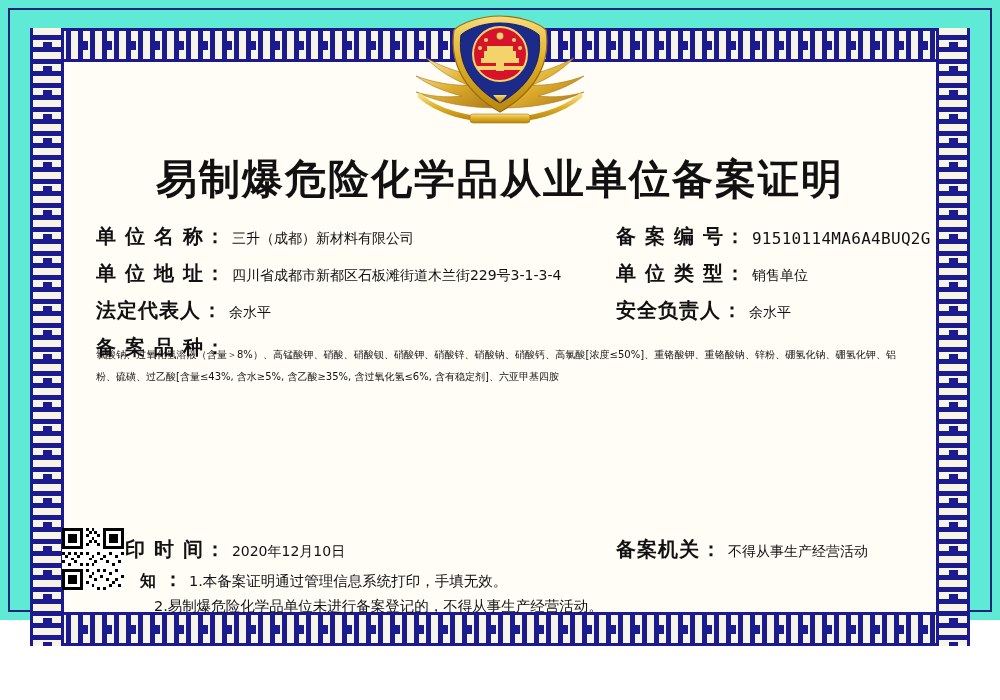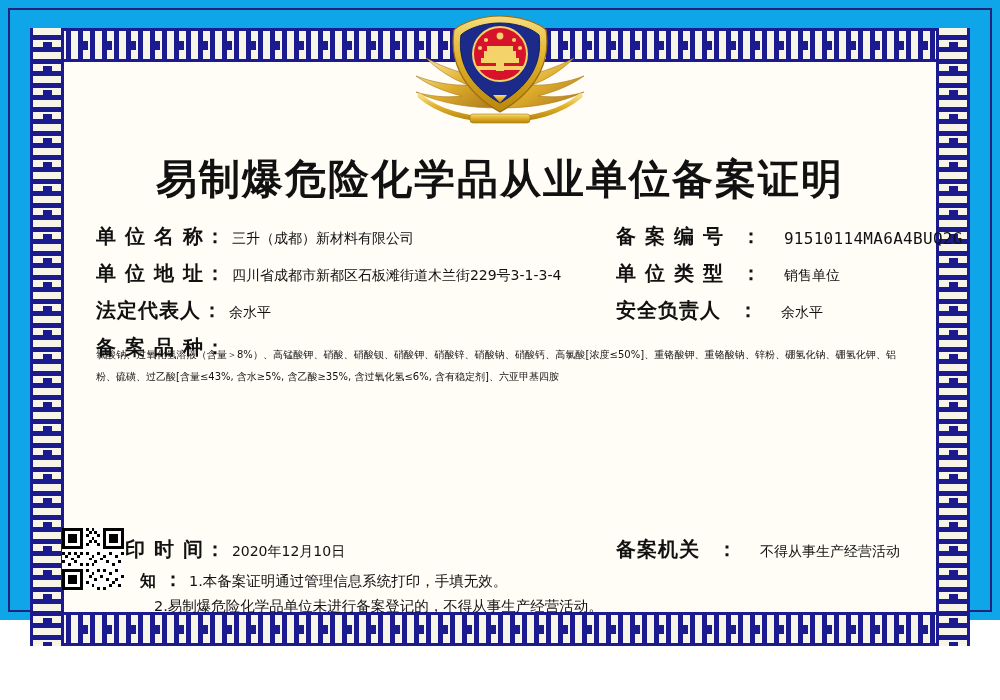--- a/index.html
+++ b/index.html
@@ -14,21 +14,21 @@
     position: relative;
     overflow: hidden;
   }
 
   
   #certificate {
     position: absolute;
     left: 0; top: 0;
     width: 1000px;
     height: 620px;
-    background: #0ea5e9;
+    background: #5eead4;
     box-sizing: border-box;
     text-decoration: underline;
   }
 
   
   .outer-rule {
     position: absolute;
     left: 8px; top: 8px; right: 8px; bottom: 8px;
     border: 2px solid #23237a;
     box-sizing: border-box;
@@ -127,21 +127,21 @@
     align-items: flex-end;
     margin-bottom: 5px;
     height: 32px;
   }
   .fcol {
     display: flex;
     align-items: flex-end;
     flex: 0 0 auto;
   }
   .fcol.left  { width: 520px; }
-  .fcol.right { width: 290px; gap: 16px; }
+  .fcol.right { width: 290px; }
   .flabel {
     font-family: "DejaVu Sans", sans-serif;
     font-size: 20px;
     font-weight: bold;
     color: #111;
     white-space: nowrap;
     letter-spacing: 1px;
   }
   .fcolon {
     font-family: "DejaVu Sans", sans-serif;

